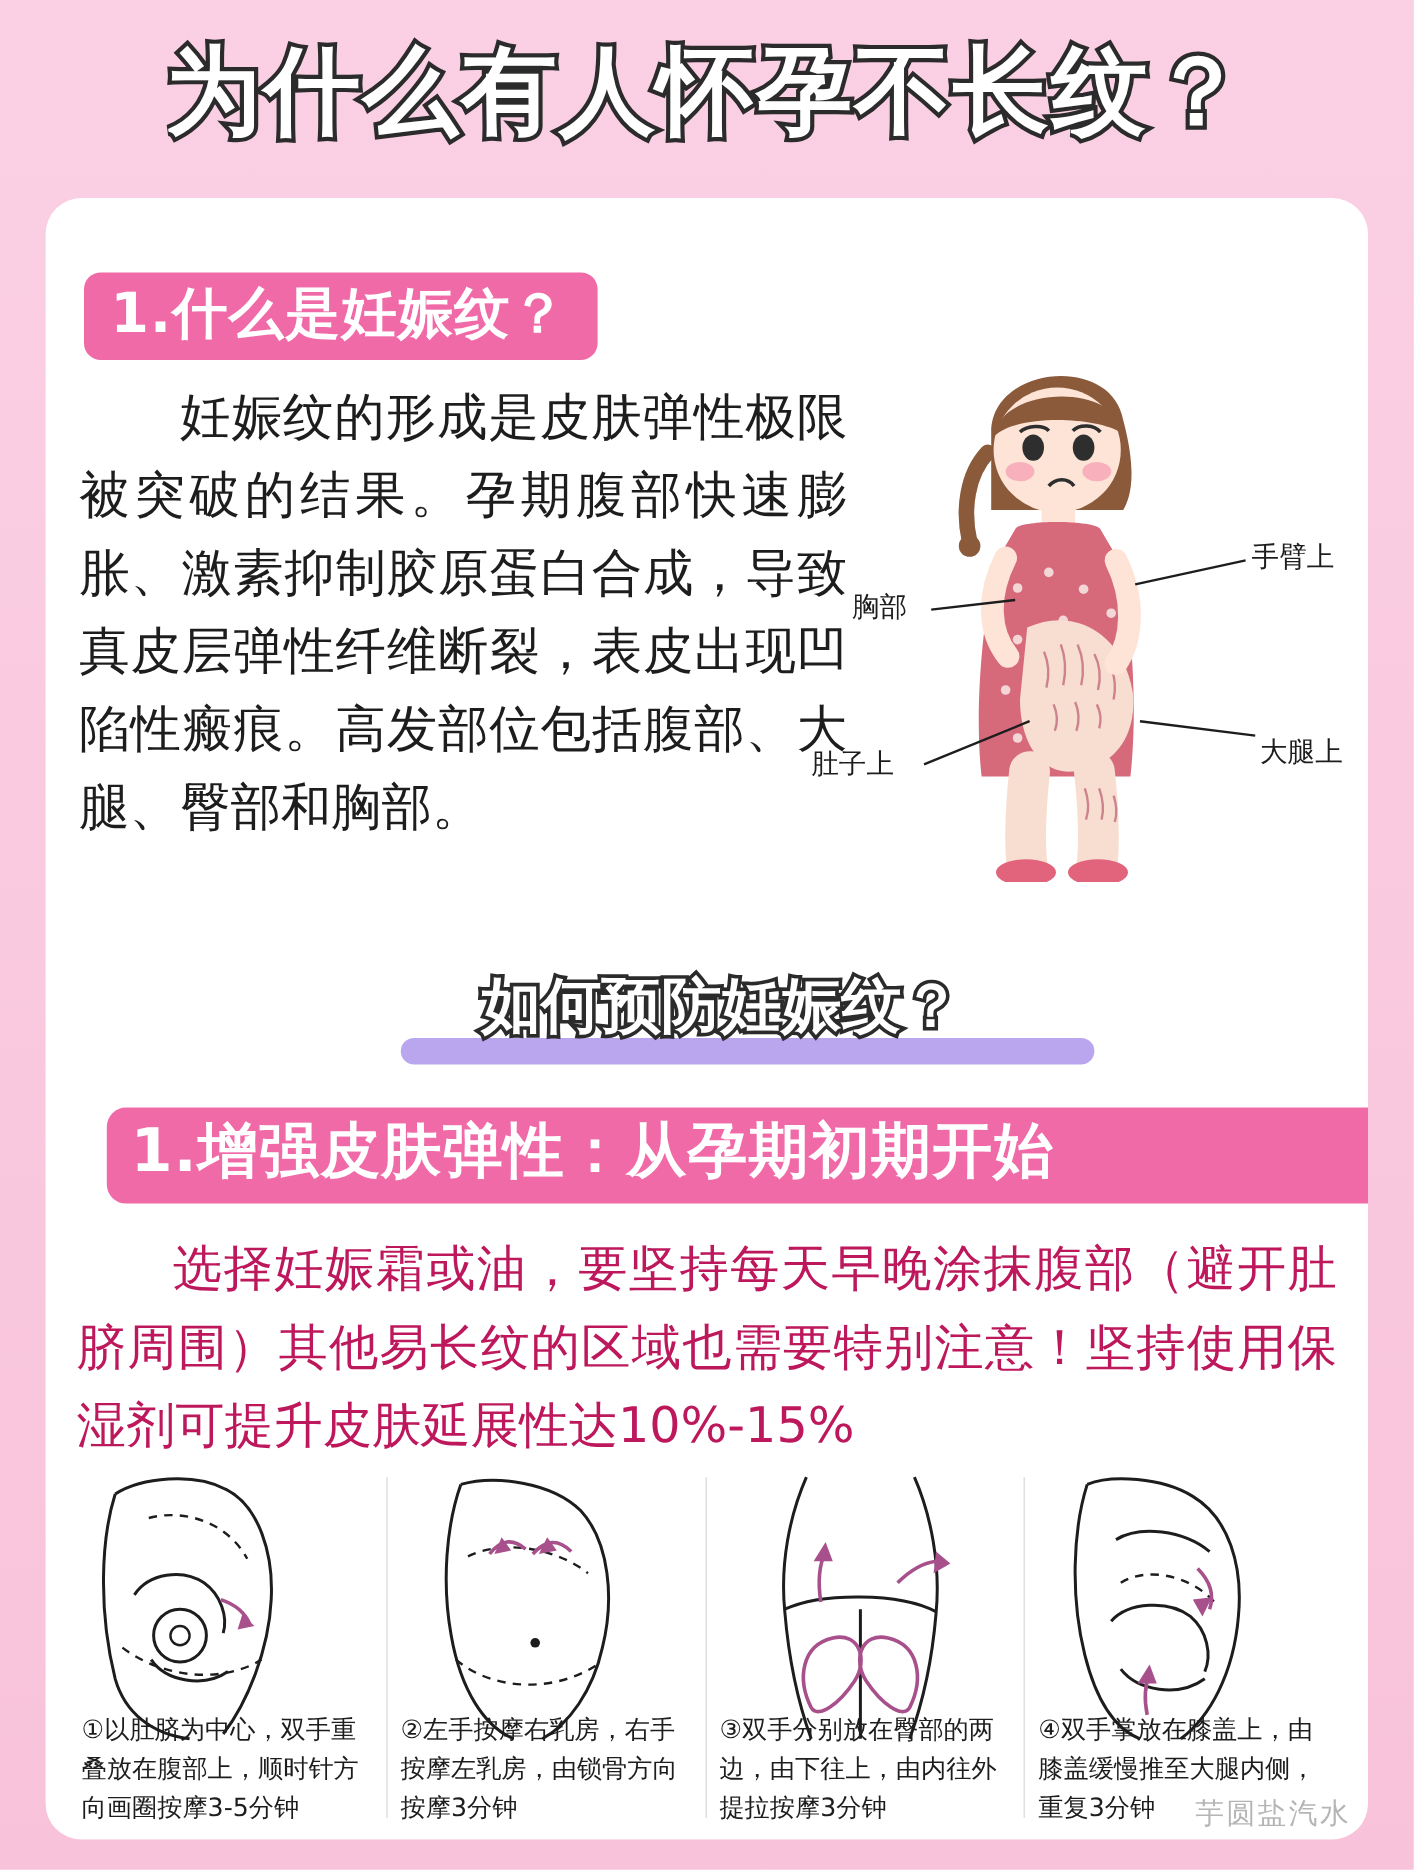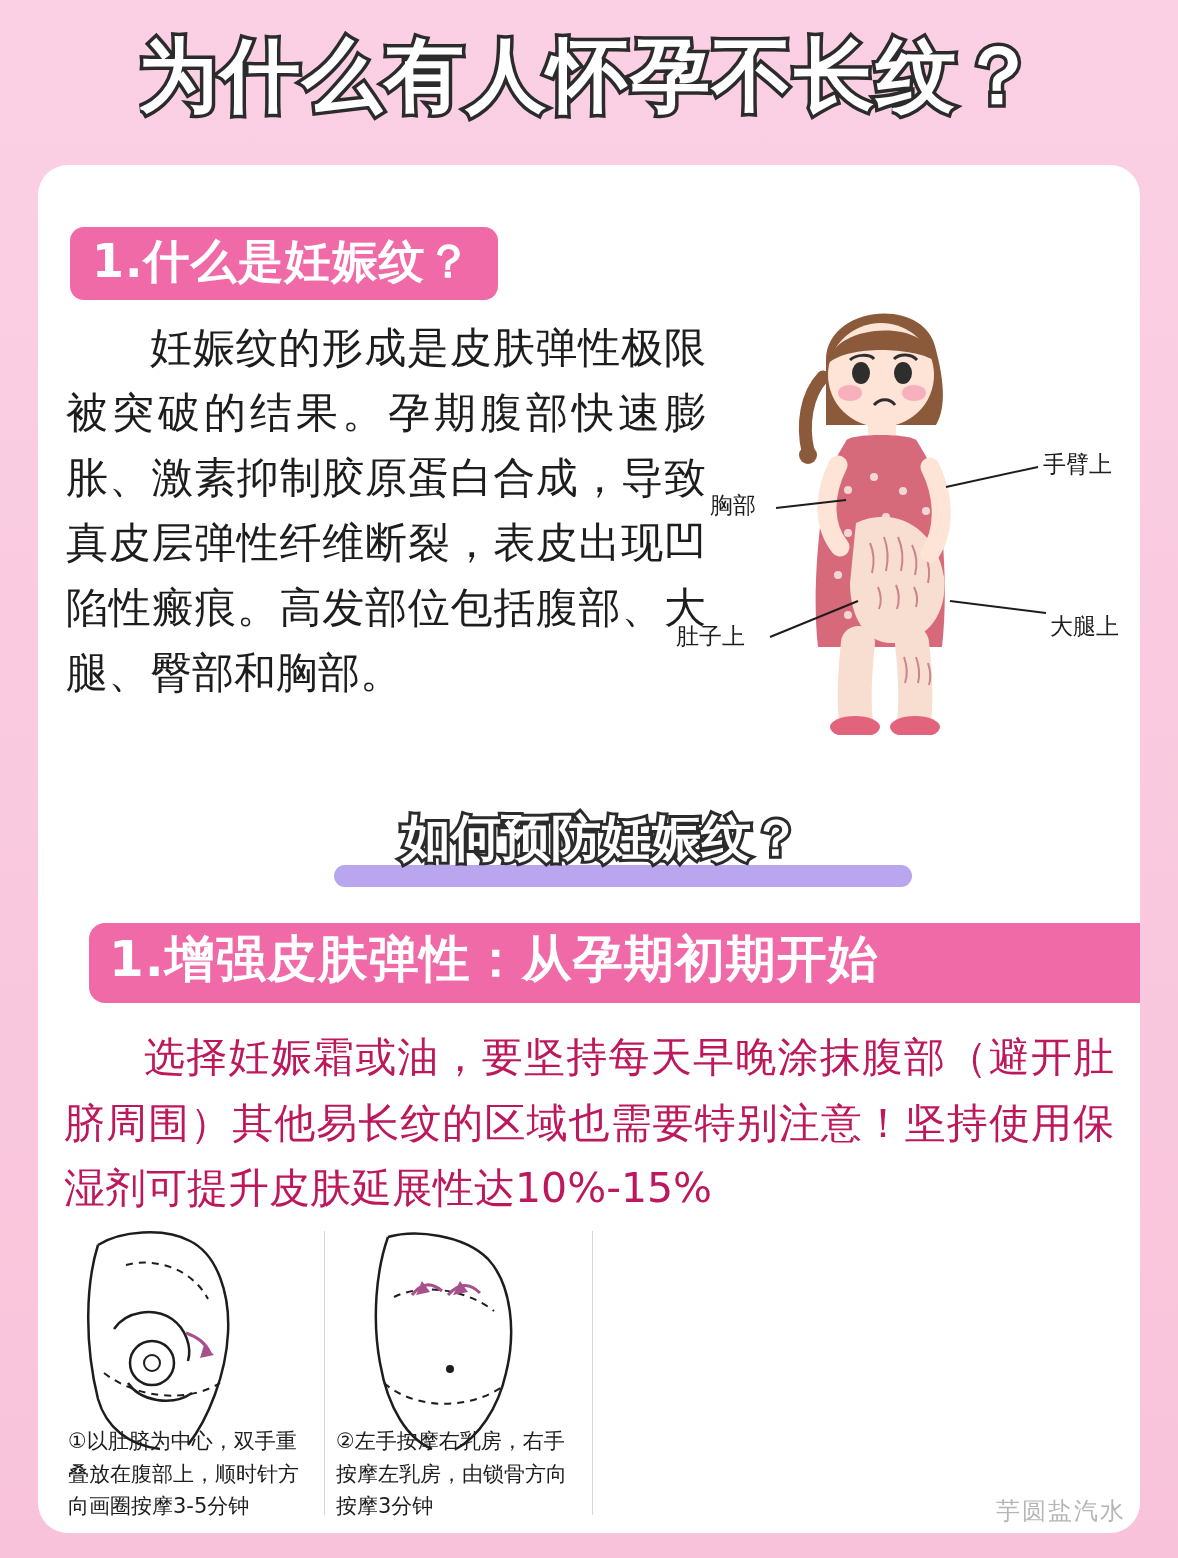--- a/index.html
+++ b/index.html
@@ -320,19 +320,50 @@
           <circle cx="114" cy="146" r="4" fill="#1d1d1d"></circle>
           <path d="M76 72 q14 -18 30 -4" stroke="#a8508c" stroke-width="3" fill="none"></path>
           <path d="M86 58 l-6 14 l14 -3 z" fill="#a8508c"></path>
           <path d="M112 72 q16 -18 32 -2" stroke="#a8508c" stroke-width="3" fill="none"></path>
           <path d="M124 58 l-7 14 l15 -3 z" fill="#a8508c"></path>
         </svg>
         <div class="step-caption">②左手按摩右乳房，右手按摩左乳房，由锁骨方向按摩3分钟</div>
         <div class="divider"></div>
       </div>
 
-
+      <div class="step">
+        <svg width="250" height="230" viewBox="0 0 250 230">
+          <path d="M74 8 C60 40, 52 80, 56 120 C60 168, 70 204, 78 226" stroke="#1d1d1d" stroke-width="2.5" fill="none"></path>
+          <path d="M164 8 C178 40, 186 82, 182 122 C178 170, 168 204, 160 226" stroke="#1d1d1d" stroke-width="2.5" fill="none"></path>
+          <path d="M56 118 C86 104, 152 104, 182 120" stroke="#1d1d1d" stroke-width="2.5" fill="none"></path>
+          <path d="M119 118 L119 226" stroke="#1d1d1d" stroke-width="2.5" fill="none"></path>
+          <path d="M78 200 C66 176, 70 148, 96 142 C118 137, 126 160, 114 178 C102 196, 84 210, 78 200 Z" stroke="#a8508c" stroke-width="3" fill="none"></path>
+          <path d="M160 200 C172 176, 168 148, 142 142 C120 137, 112 160, 124 178 C136 196, 154 210, 160 200 Z" stroke="#a8508c" stroke-width="3" fill="none"></path>
+          <path d="M86 112 q-4 -26 4 -42" stroke="#a8508c" stroke-width="3" fill="none"></path>
+          <path d="M90 62 l-10 16 l16 0 z" fill="#a8508c"></path>
+          <path d="M150 96 q16 -16 32 -18" stroke="#a8508c" stroke-width="3" fill="none"></path>
+          <path d="M182 70 l-2 18 l14 -8 z" fill="#a8508c"></path>
+        </svg>
+        <div class="step-caption">③双手分别放在臀部的两边，由下往上，由内往外提拉按摩3分钟</div>
+        <div class="divider"></div>
+      </div>
+
+      <div class="step">
+        <svg width="250" height="230" viewBox="0 0 250 230">
+          <path d="M42 14 C62 6, 104 8, 130 24 C160 42, 172 82, 168 124 C164 172, 144 208, 120 226" stroke="#1d1d1d" stroke-width="2.5" fill="none"></path>
+          <path d="M42 14 C30 52, 28 108, 40 156 C50 196, 66 218, 86 226" stroke="#1d1d1d" stroke-width="2.5" fill="none"></path>
+          <path d="M70 96 C92 82, 128 90, 148 112" stroke="#1d1d1d" stroke-width="2" fill="none" stroke-dasharray="7 6"></path>
+          <path d="M66 60 C86 48, 122 52, 144 70" stroke="#1d1d1d" stroke-width="2.5" fill="none"></path>
+          <path d="M62 128 C76 112, 110 110, 128 124 C142 136, 146 156, 140 170" stroke="#1d1d1d" stroke-width="2.5" fill="none"></path>
+          <path d="M70 168 C84 186, 118 192, 140 176" stroke="#1d1d1d" stroke-width="2.5" fill="none"></path>
+          <path d="M134 84 q16 16 10 34" stroke="#a8508c" stroke-width="3" fill="none"></path>
+          <path d="M138 124 l8 -16 l-16 2 z" fill="#a8508c"></path>
+          <path d="M92 206 q-4 -20 2 -34" stroke="#a8508c" stroke-width="3" fill="none"></path>
+          <path d="M94 164 l-10 16 l16 0 z" fill="#a8508c"></path>
+        </svg>
+        <div class="step-caption">④双手掌放在膝盖上，由膝盖缓慢推至大腿内侧，重复3分钟</div>
+      </div>
 
     </div>
 
     <div class="watermark">芋圆盐汽水</div>
   </div>
 </div>
 
 </body></html>

